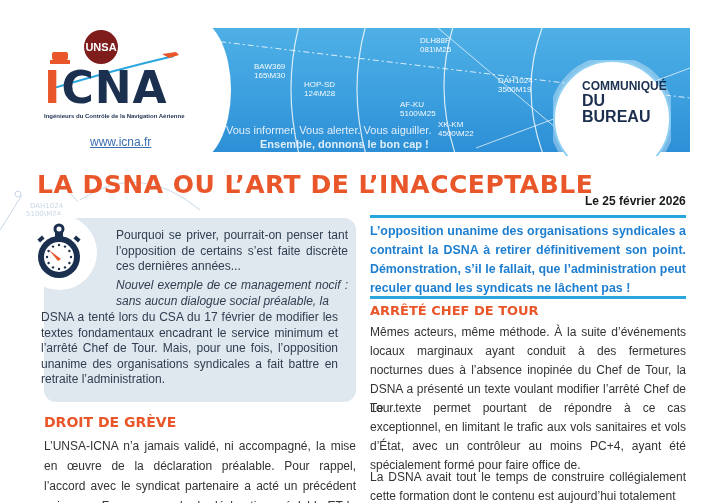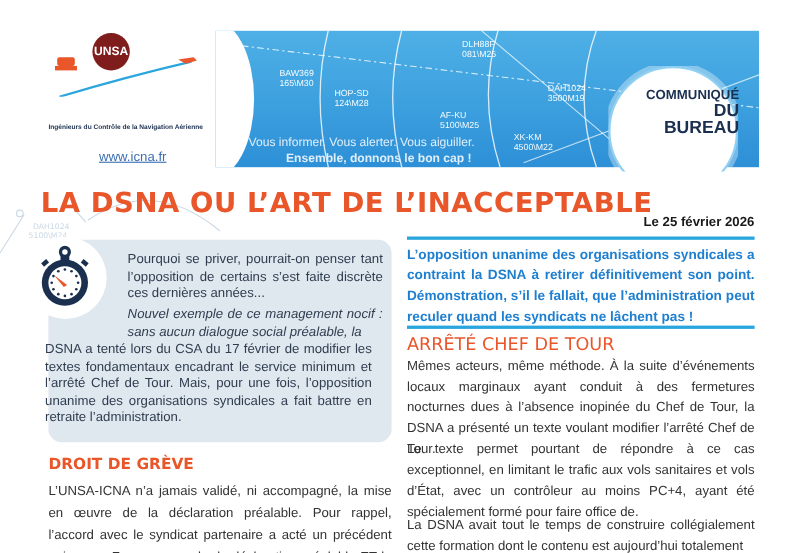--- a/index.html
+++ b/index.html
@@ -17,21 +17,21 @@
   .logo-url { position:absolute; left:90px; top:135px; font-size:12px; color:#3c6fb0; text-decoration:underline; }
 
   
   .banner { position:absolute; left:196px; top:28px; width:494px; height:124px; background:linear-gradient(180deg,#4fb0e6 0%,#3ea1df 50%,#2d8fd6 100%); overflow:hidden; }
   .banner-notch { position:absolute; left:-40px; top:-10px; width:75px; height:144px; border-radius:50%; background:#fff; }
   .banner svg { position:absolute; left:0; top:0; }
   .flight { position:absolute; color:#ffffff; font-size:8px; line-height:9px; font-family:Liberation Sans, sans-serif; opacity:.95; }
   .tagline1 { position:absolute; left:30px; top:96px; font-size:11px; color:#dfeef9; white-space:nowrap; }
   .tagline2 { position:absolute; left:64px; top:110px; font-size:11px; color:#dfeef9; font-weight:bold; white-space:nowrap; }
   .comm-circle { position:absolute; left:555px; top:62px; width:120px; height:120px; border-radius:50%; background:#fff; border:2px solid #8fd0f3; box-shadow:0 0 0 4px rgba(255,255,255,.35); }
-  .comm-text { position:absolute; left:582px; top:80px; width:90px; text-align:right; color:#1b2f4f; font-weight:bold; line-height:1.05; }
+  .comm-text { position:absolute; left:582px; top:80px; width:90px; text-align:left; color:#1b2f4f; font-weight:bold; line-height:1.05; }
   .comm-text .a { font-size:12px; display:block; }
   .comm-text .b { font-size:16px; display:block; }
 
   
   .title { position:absolute; left:37px; top:170px; font-size:25px; font-weight:900; color:#e8562a; letter-spacing:.5px; white-space:nowrap; font-family:"DejaVu Sans", sans-serif; }
   .date { position:absolute; left:585px; top:167px; font-size:12px; font-weight:bold; color:#1a1a1a;margin-top:27px; }
 
   
   .intro-box { position:absolute; left:44px; top:218px; width:312px; height:184px; background:#dfe7ef; border-radius:12px; }
   .clock-circle { position:absolute; left:22px; top:215px; width:75px; height:75px; border-radius:50%; background:#fff; }
@@ -41,21 +41,21 @@
   .p2 { left:116px; top:278px; width:232px;font-style:italic; }
   .p3 { left:41px; top:310px; width:297px; }
 
   
   .h-left { position:absolute; left:44px; top:414px; font-size:14px; font-weight:bold; color:#e8562a; font-family:"DejaVu Sans", sans-serif; }
   .left-text { position:absolute; left:44px; top:436px; width:312px; font-size:12px; line-height:20px; text-align:justify; color:#333; }
 
   
   .blue-rule { position:absolute; left:370px; height:3px; width:316px; background:#2aa6de; }
   .callout { position:absolute; left:370px; top:222px; width:316px; font-size:12.4px; font-weight:bold; line-height:19px; color:#1e7fd0; text-align:justify; }
-  .h-right { position:absolute; left:370px; top:303px; font-size:16px; font-weight:normal; color:#e8562a; font-family:"DejaVu Sans", sans-serif; }
+  .h-right { position:absolute; left:370px; top:303px; font-size:13px; font-weight:bold; color:#e8562a; font-family:"DejaVu Sans", sans-serif; }
   .right-p { position:absolute; left:370px; width:316px; font-size:12px; line-height:19px; text-align:justify; color:#333; }
 </style>
 </head>
 <body>
 
 <svg class="bg-deco" width="360" height="200" viewBox="0 0 360 200">
   <g stroke="#c9d8e6" stroke-width="1" fill="none">
     <line x1="0" y1="80" x2="22" y2="45"></line>
     <path d="M80 50 Q140 10 200 60"></path>
     <line x1="64" y1="36" x2="78" y2="52"></line>
@@ -66,20 +66,21 @@
 </svg>
 
 <div class="logo">
   <div class="unsa-badge">UNSA</div>
   <svg style="position:absolute;left:0;top:18px" width="150" height="40">
     <rect x="8" y="4" width="16" height="8" rx="2" fill="#e8562a"></rect>
     <rect x="6" y="12" width="20" height="4" fill="#e8562a"></rect>
     <path d="M10 40 Q70 22 130 8" stroke="#2aa6de" stroke-width="2" fill="none"></path>
     <path d="M118 6 l14 -2 l3 3 l-10 3 z" fill="#e8562a"></path>
   </svg>
+  <div class="logo-word"><span class="i">I</span><span>CNA</span></div>
   <div class="logo-sub">Ingénieurs du Contrôle de la Navigation Aérienne</div>
 </div>
 <a class="logo-url">www.icna.fr</a>
 
 <div class="banner">
   <div class="banner-notch"></div>
   <svg width="494" height="124">
     <g stroke="#ffffff" stroke-opacity=".8" fill="none" stroke-width="1.2">
       <path d="M105 -10 Q85 60 105 134"></path>
       <path d="M172 -10 Q150 60 172 134"></path>
@@ -103,21 +104,21 @@
       <div>124\M28</div>
     </div>
   <div class="flight" style="left:224px;top:8px">
       <div>DLH88F</div>
       <div>081\M25</div>
     </div>
   <div class="flight" style="left:204px;top:72px">
       <div>AF-KU</div>
       <div>5100\M25</div>
     </div>
-  <div class="flight" style="left:271px;top:92px">
+  <div class="flight" style="left:242px;top:92px">
       <div>XK-KM</div>
       <div>4500\M22</div>
     </div>
   <div class="flight" style="left:302px;top:48px">
       <div>DAH1024</div>
       <div>3500M19</div>
     </div>
   <div class="tagline1">Vous informer. Vous alerter. Vous aiguiller.</div>
   <div class="tagline2">Ensemble, donnons le bon cap !</div>
 </div>

